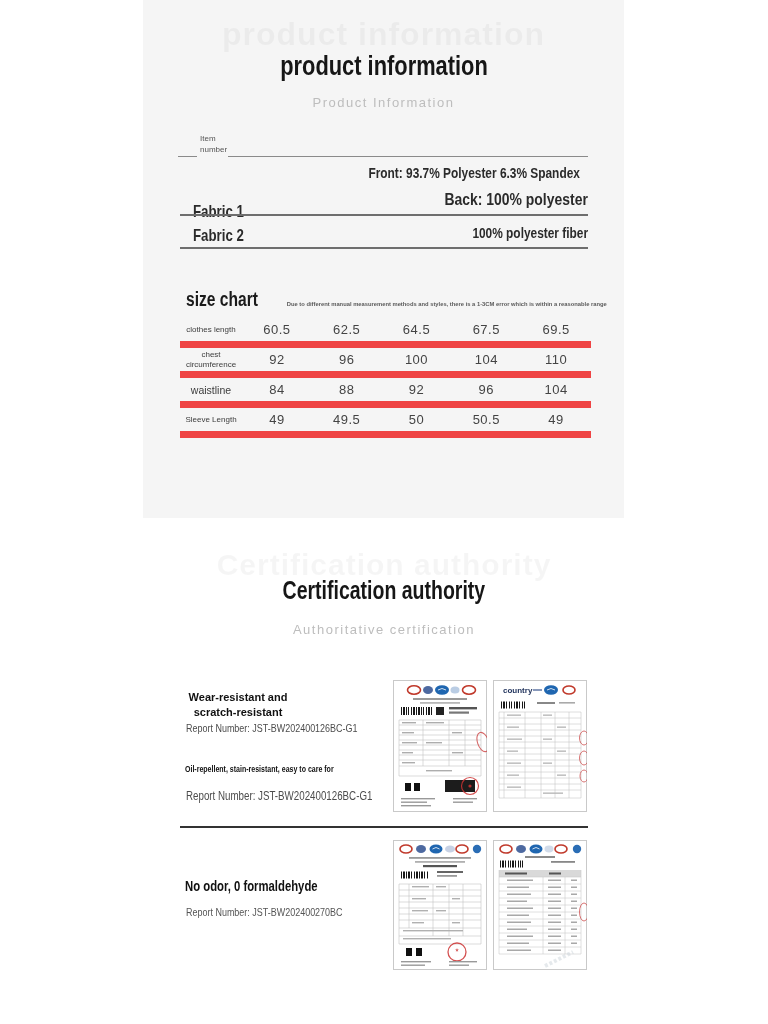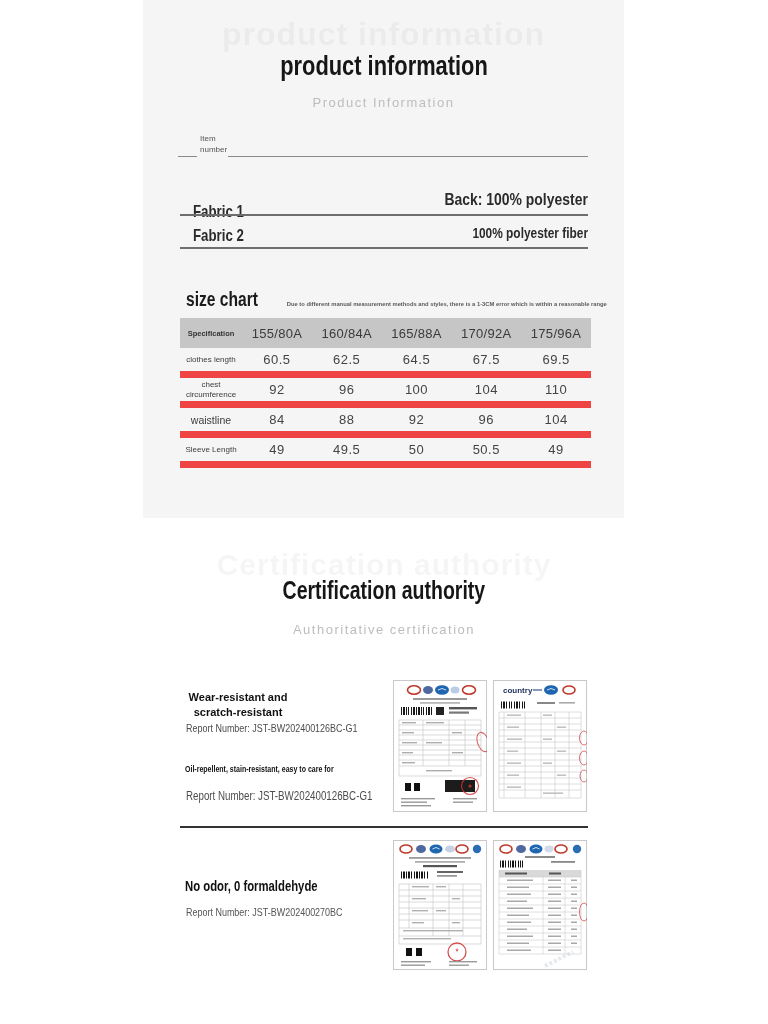--- a/index.html
+++ b/index.html
@@ -86,20 +86,23 @@
     <div class="abs item-dash"></div>
     <div class="abs item-label">
       <div>Item</div>
       <div>number</div>
     </div>
     <div class="abs item-line"></div>
 
     <div class="abs f1-label">
       <span class="cond">Fabric 1</span>
     </div>
+    <div class="abs f1-front">
+      <span class="cond-r">Front: 93.7% Polyester 6.3% Spandex</span>
+    </div>
     <div class="abs f1-back">
       <span class="cond-r">Back: 100% polyester</span>
     </div>
     <div class="abs rule1"></div>
 
     <div class="abs f2-label">
       <span class="cond">Fabric 2</span>
     </div>
     <div class="abs f2-value">
       <span class="cond-r">100% polyester fiber</span>
@@ -107,28 +110,20 @@
     <div class="abs rule2"></div>
 
     <div class="abs sc-title">
       <span class="cond">size chart</span>
     </div>
     <div class="abs sc-note">
       <span class="shrink">Due to different manual measurement methods and styles, there is a 1-3CM error which is within a reasonable range</span>
     </div>
 
     <div class="sc-table">
-      <div class="sc-row sc-head">
-        <div class="spec">Specification</div>
-        <div class="size">155/80A</div>
-        <div class="size">160/84A</div>
-        <div class="size">165/88A</div>
-        <div class="size">170/92A</div>
-        <div class="size">175/96A</div>
-      </div>
       <div class="sc-row sc-body">
         <div class="rlabel">clothes length</div>
         <div class="val">60.5</div>
         <div class="val">62.5</div>
         <div class="val">64.5</div>
         <div class="val">67.5</div>
         <div class="val">69.5</div>
       </div>
       <div class="sc-row sc-body">
         <div class="rlabel">chest circumference</div>

